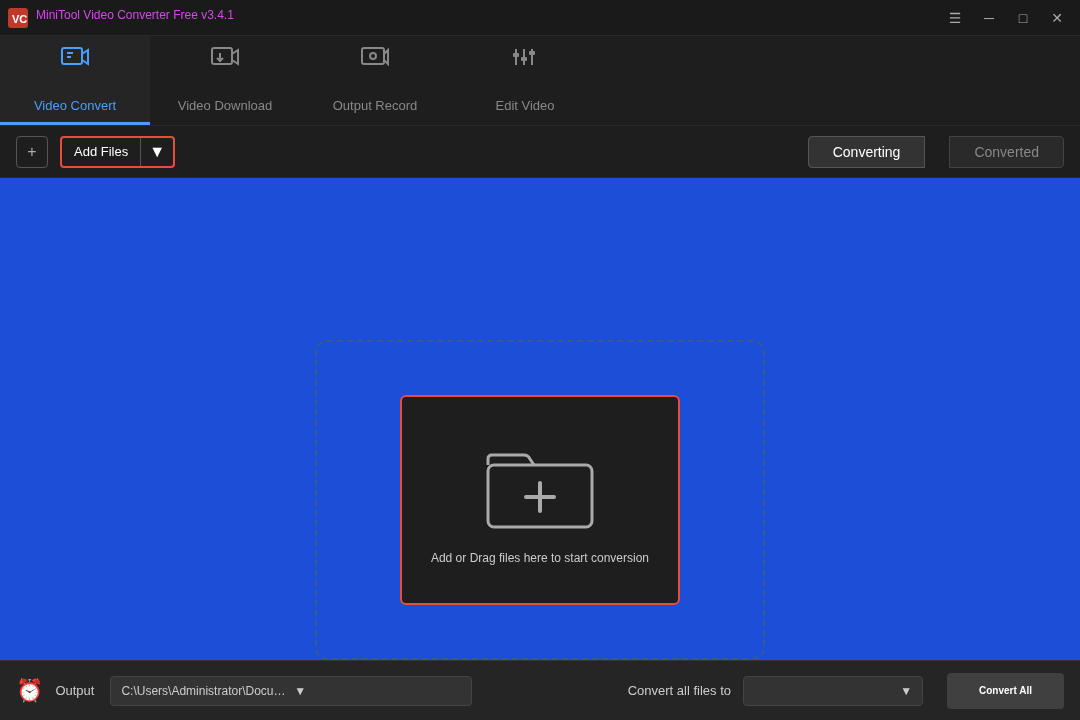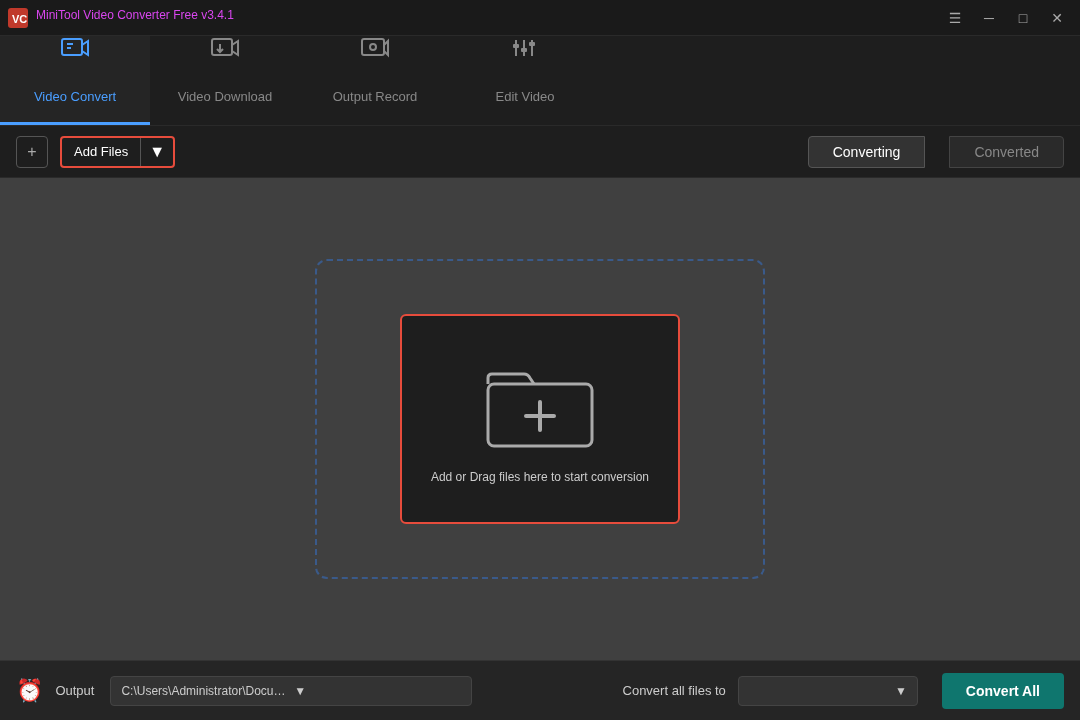--- a/index.html
+++ b/index.html
@@ -60,21 +60,21 @@
       display: flex;
       align-items: stretch;
       height: 90px;
       background: #1e1e1e;
       border-bottom: 1px solid #2a2a2a;
     }
     .nav-item {
       display: flex;
       flex-direction: column;
       align-items: center;
-      justify-content: flex-start;
+      justify-content: center;
       gap: 23px;
       min-width: 150px;
       padding: 0 20px;
       cursor: pointer;
       color: #888888;
       font-size: 13px;
       border-bottom: 3px solid transparent;
       transition: all 0.2s;
     }
     .nav-item.active {
@@ -164,23 +164,23 @@
     .tab-btn:first-child {
       border-radius: 4px 0 0 4px;
     }
     .tab-btn:last-child {
       border-radius: 0 4px 4px 0;
     }
 
     
     #main-content {
       flex: 1;
-      background: #404040;
-      display: flex;
-      align-items: center;
+      background: #1d4ed8;
+      display: flex;
+      align-items: flex-end;
       justify-content: center;
       height: calc(720px - 36px - 90px - 52px - 60px);
       position: relative;
     }
 
     
     #drop-zone-outer {
       width: 450px;
       height: 320px;
       border: 2px dashed #3a5a8a;
@@ -259,27 +259,27 @@
       border: 1px solid #444;
       border-radius: 4px;
       color: #cccccc;
       font-size: 12px;
       padding: 4px 10px;
       cursor: pointer;
       height: 30px;
       min-width: 180px;
     }
     #convert-all-btn {
-      background: #0f766e;
+      background: #404040;
       border: none;
       border-radius: 4px;
       color: #ffffff;
-      font-size: 14px;
+      font-size: 10px;
       font-weight: 600;
-      padding: 0 24px;
+      padding: 0 32px;
       height: 36px;
       cursor: pointer;
       margin-left: 12px;
       white-space: nowrap;
     }
   </style>
 </head>
 <body>
 
 <div id="title-bar">

